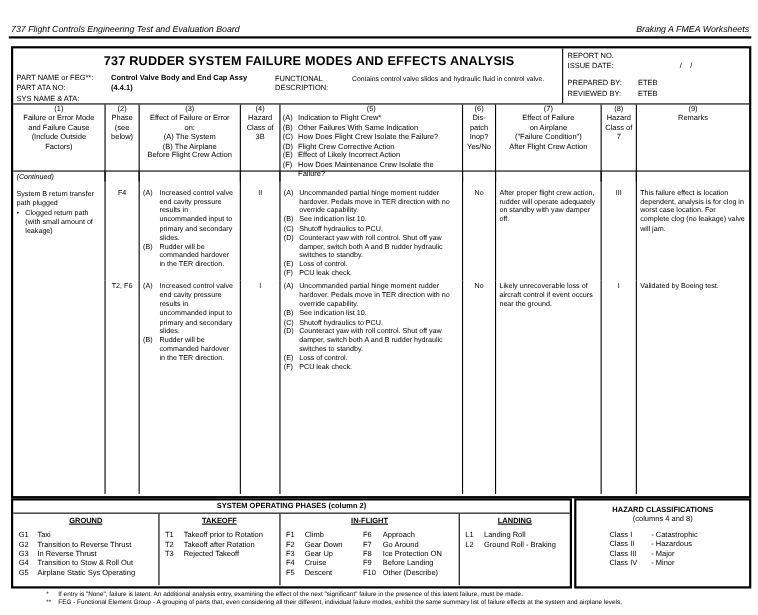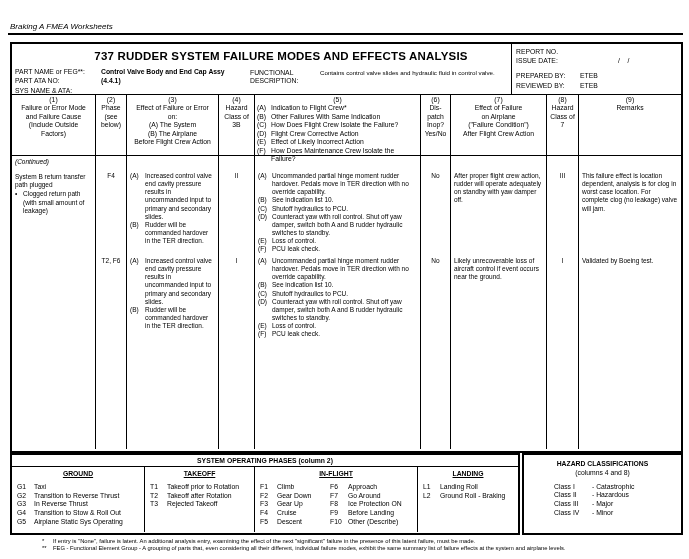--- a/index.html
+++ b/index.html
@@ -78,20 +78,21 @@
   
   .footnotes { left: 42px; top: 538px; right: 8px; font-size: 5.8px; line-height: 1.25; }
   .fn { display: flex; }
   .fn-m { flex: 0 0 11px; }
   .fn-t { flex: 1; }
 </style>
 </head>
 <body>
 
 <div class="abs pagehead">
+  <span>737 Flight Controls Engineering Test and Evaluation Board</span>
   <span>Braking A   FMEA Worksheets</span>
 </div>
 <div class="abs hrule"></div>
 
 <div class="abs maintable">
 
   <div class="titleblock">
     <div class="titleleft">
       <div class="ftitle">737 RUDDER SYSTEM FAILURE MODES AND EFFECTS ANALYSIS</div>
       <span class="lbl" style="left:3px; top:24px;">PART NAME or FEG**:</span>

